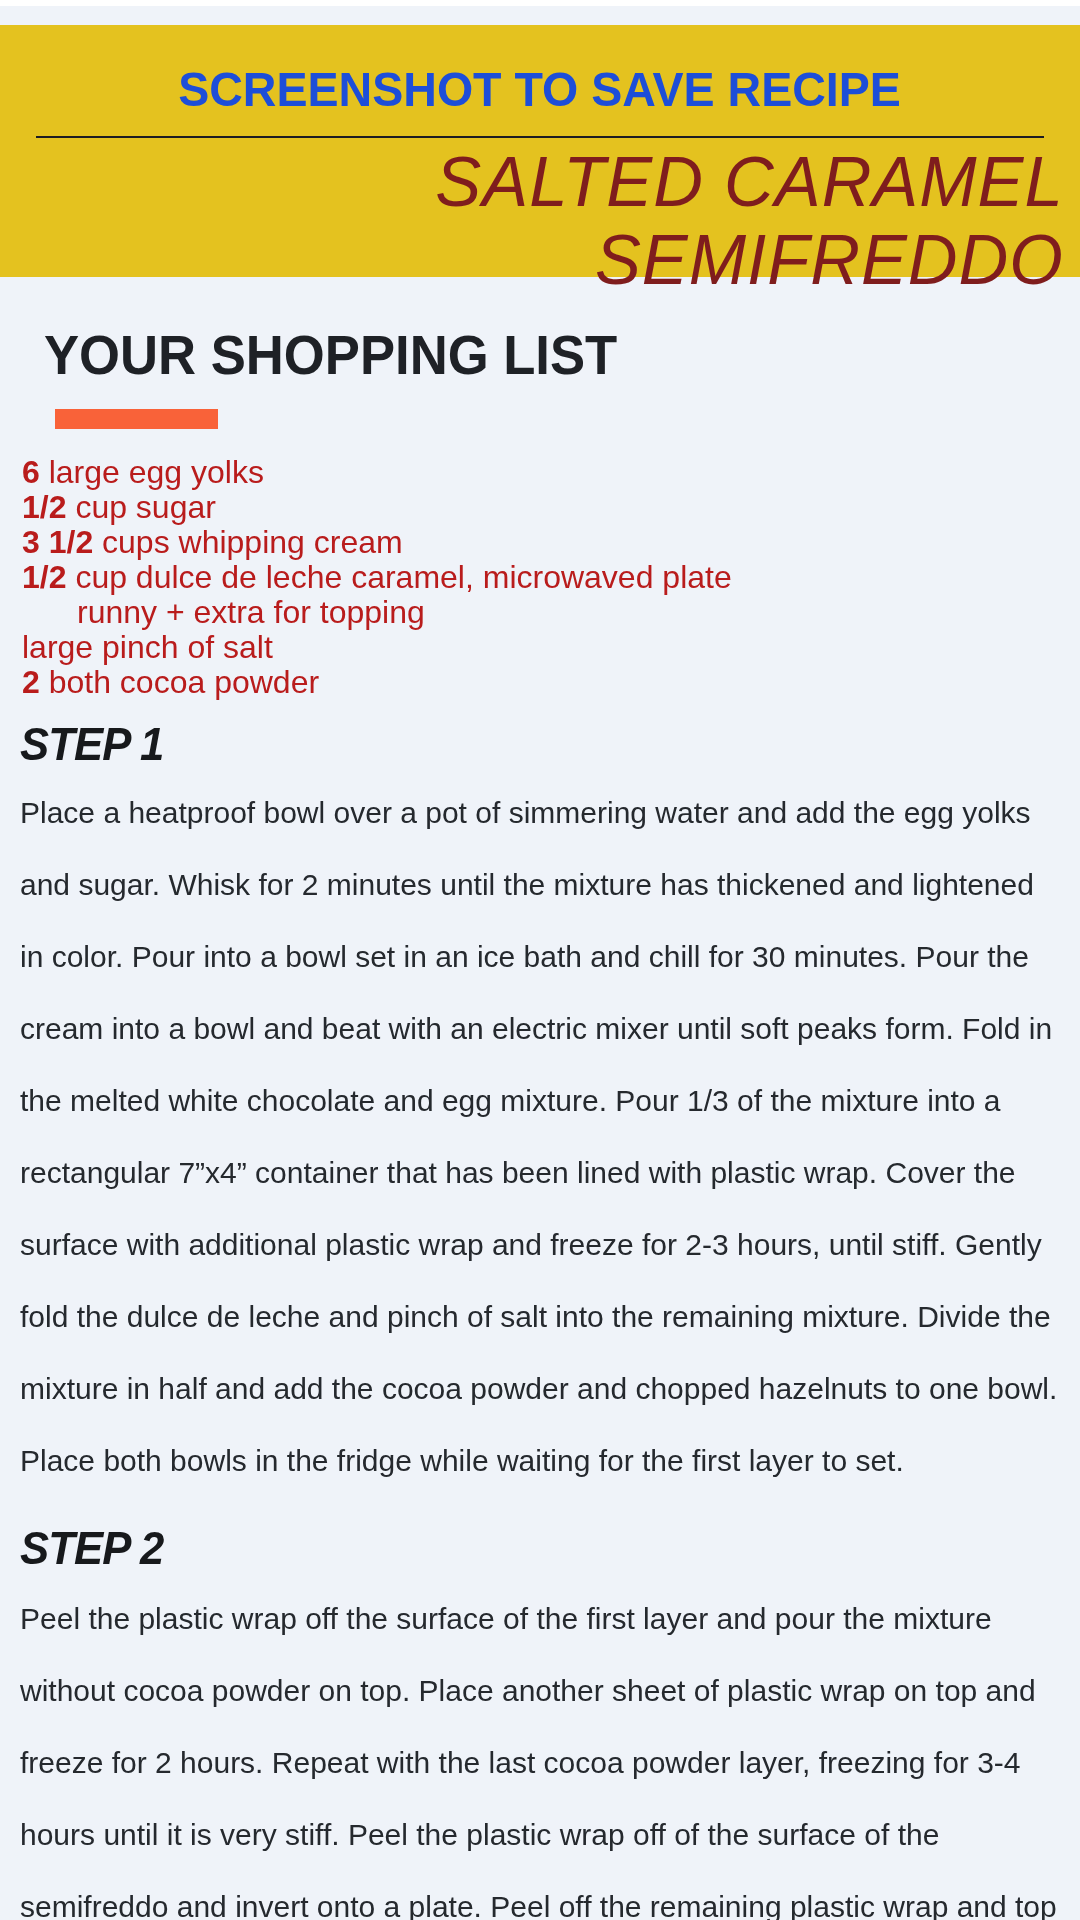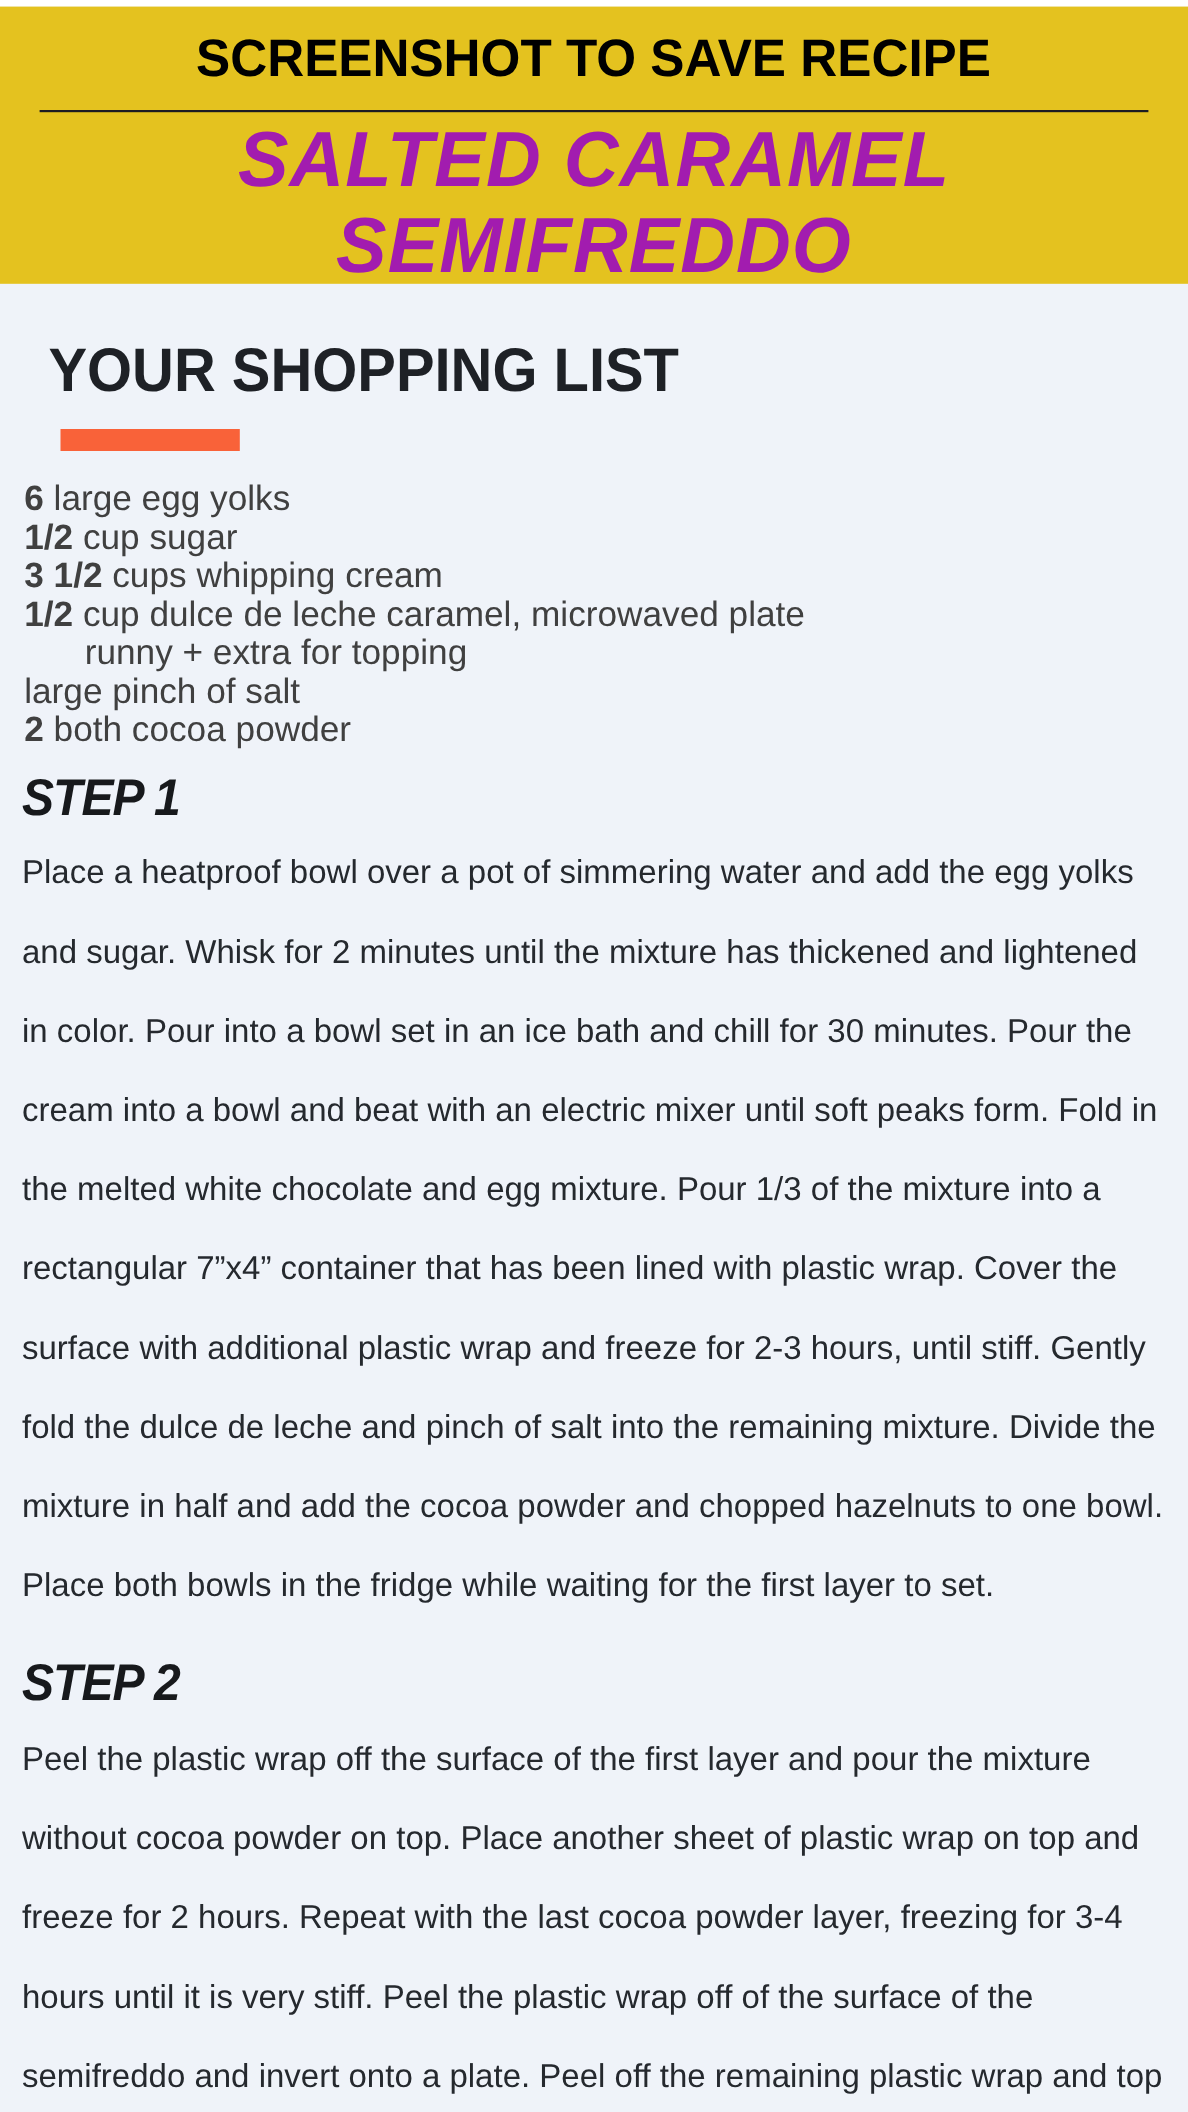--- a/index.html
+++ b/index.html
@@ -22,39 +22,41 @@
     overflow:hidden;
   }
   .top-strip{height:6px;background:#ffffff;}
   
   .header{
     height:252px;
     background:var(--header-bg);
     text-align:center;
   }
   .banner{
-    padding-top:20px;
+    padding-top:37px;
     font-size:48px;
     font-weight:800;
     letter-spacing:0px;
-    color:#000000;
+    color:#1d4ed8;
+    margin-top:19px;
   }
   .banner-inner{display:inline-block;transform:scaleX(0.97);}
   .divider{
     margin:19px 36px 0 36px;
     border-top:2px solid #1C1C22;
   }
   .recipe-title{
     margin-top:5px;
     font-size:71px;
     line-height:78px;
-    font-weight:700;
+    font-weight:400;
     font-style:italic;
     letter-spacing:1px;
-    color:#a21caf;
+    color:#7f1d1d;
+    text-align:right;
   }
   .recipe-title span{display:block;transform:scaleX(0.97);}
   
   .shopping-heading{
     margin:50px 0 0 44px;
     font-size:56px;
     line-height:56px;
     font-weight:800;
     letter-spacing:0px;
     color:#1E2126;
@@ -64,21 +66,21 @@
   .accent-bar{
     margin:26px 0 0 55px;
     width:163px;height:20px;
     background:var(--accent);
   }
   .ingredients{
     margin:26px 18px 0 22px;
     list-style:none;
     font-size:32px;
     line-height:35px;
-    color:#404040;
+    color:#b91c1c;
   }
   .ingredients .qty{font-weight:700;}
   .ingredients .indent{padding-left:55px;}
   
   .step-heading{
     margin:20px 0 0 20px;
     font-size:47px;
     line-height:47px;
     font-weight:800;
     font-style:italic;

